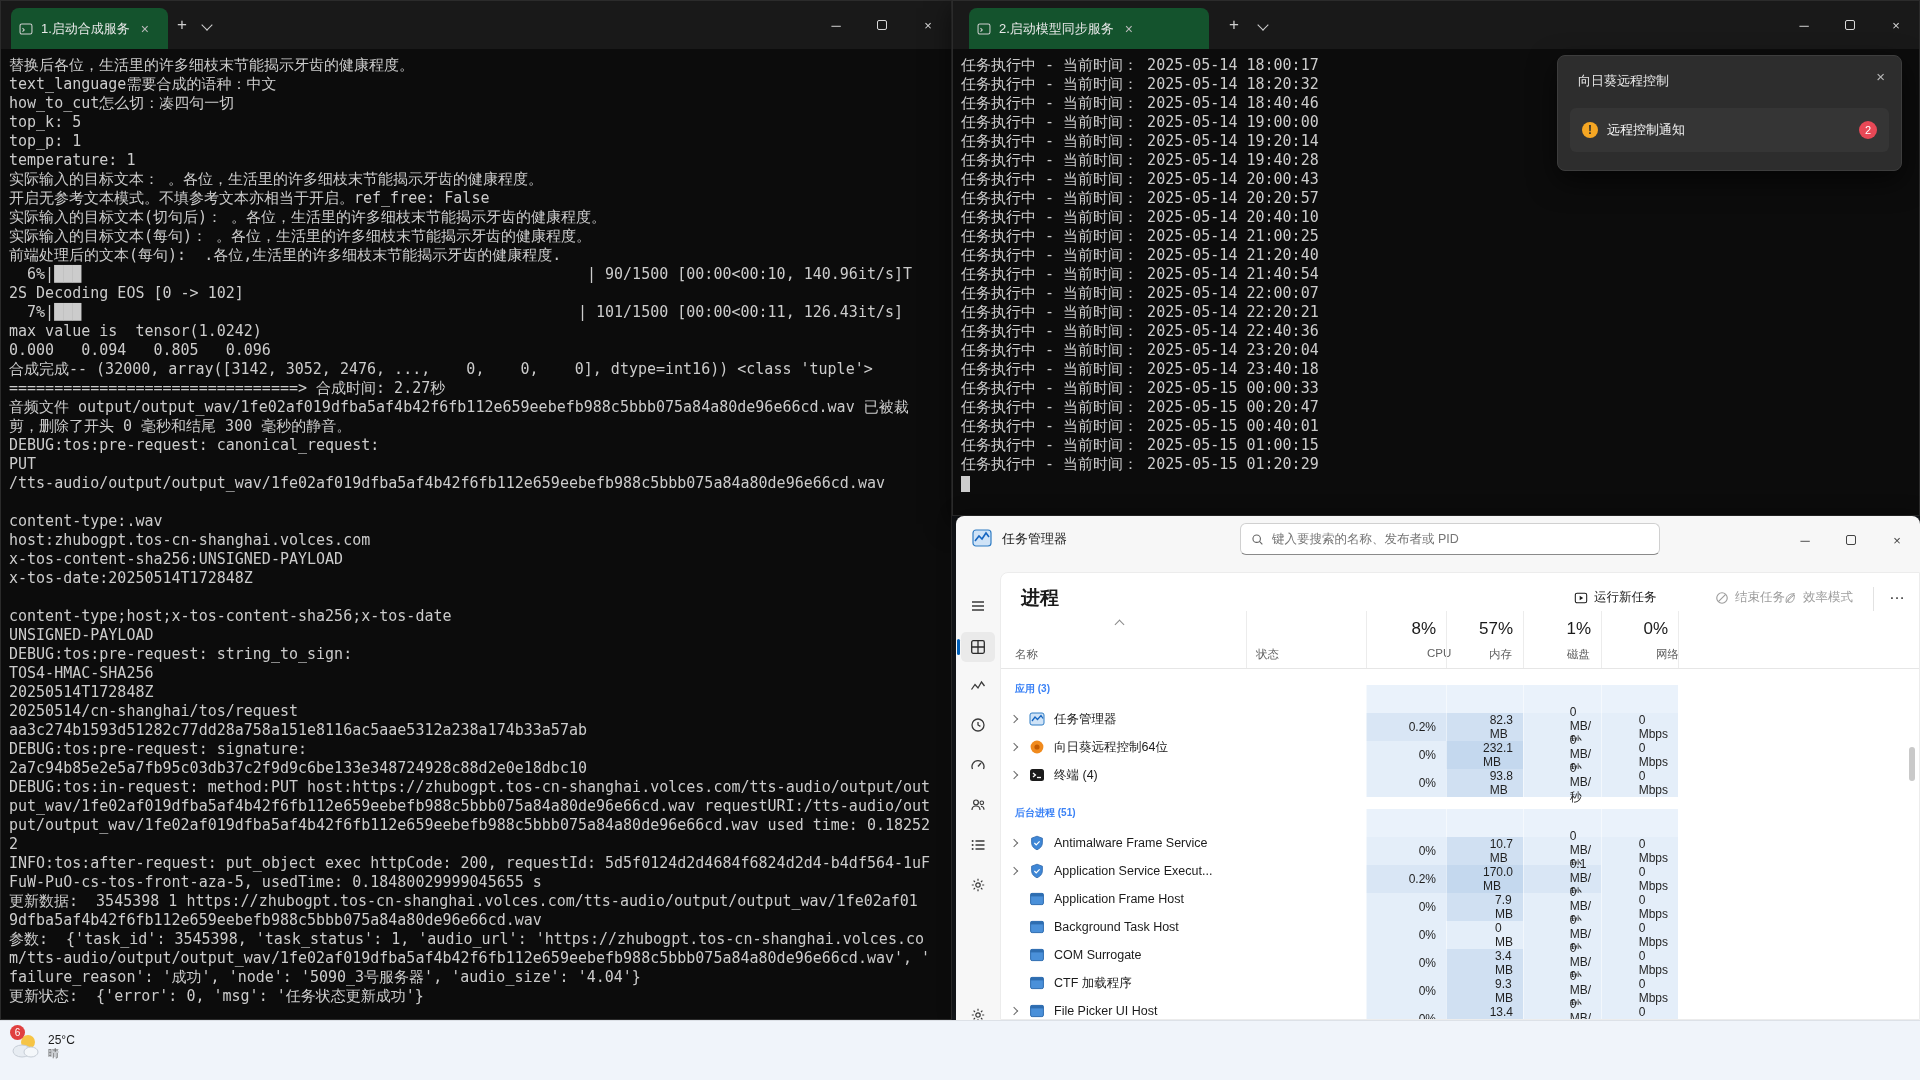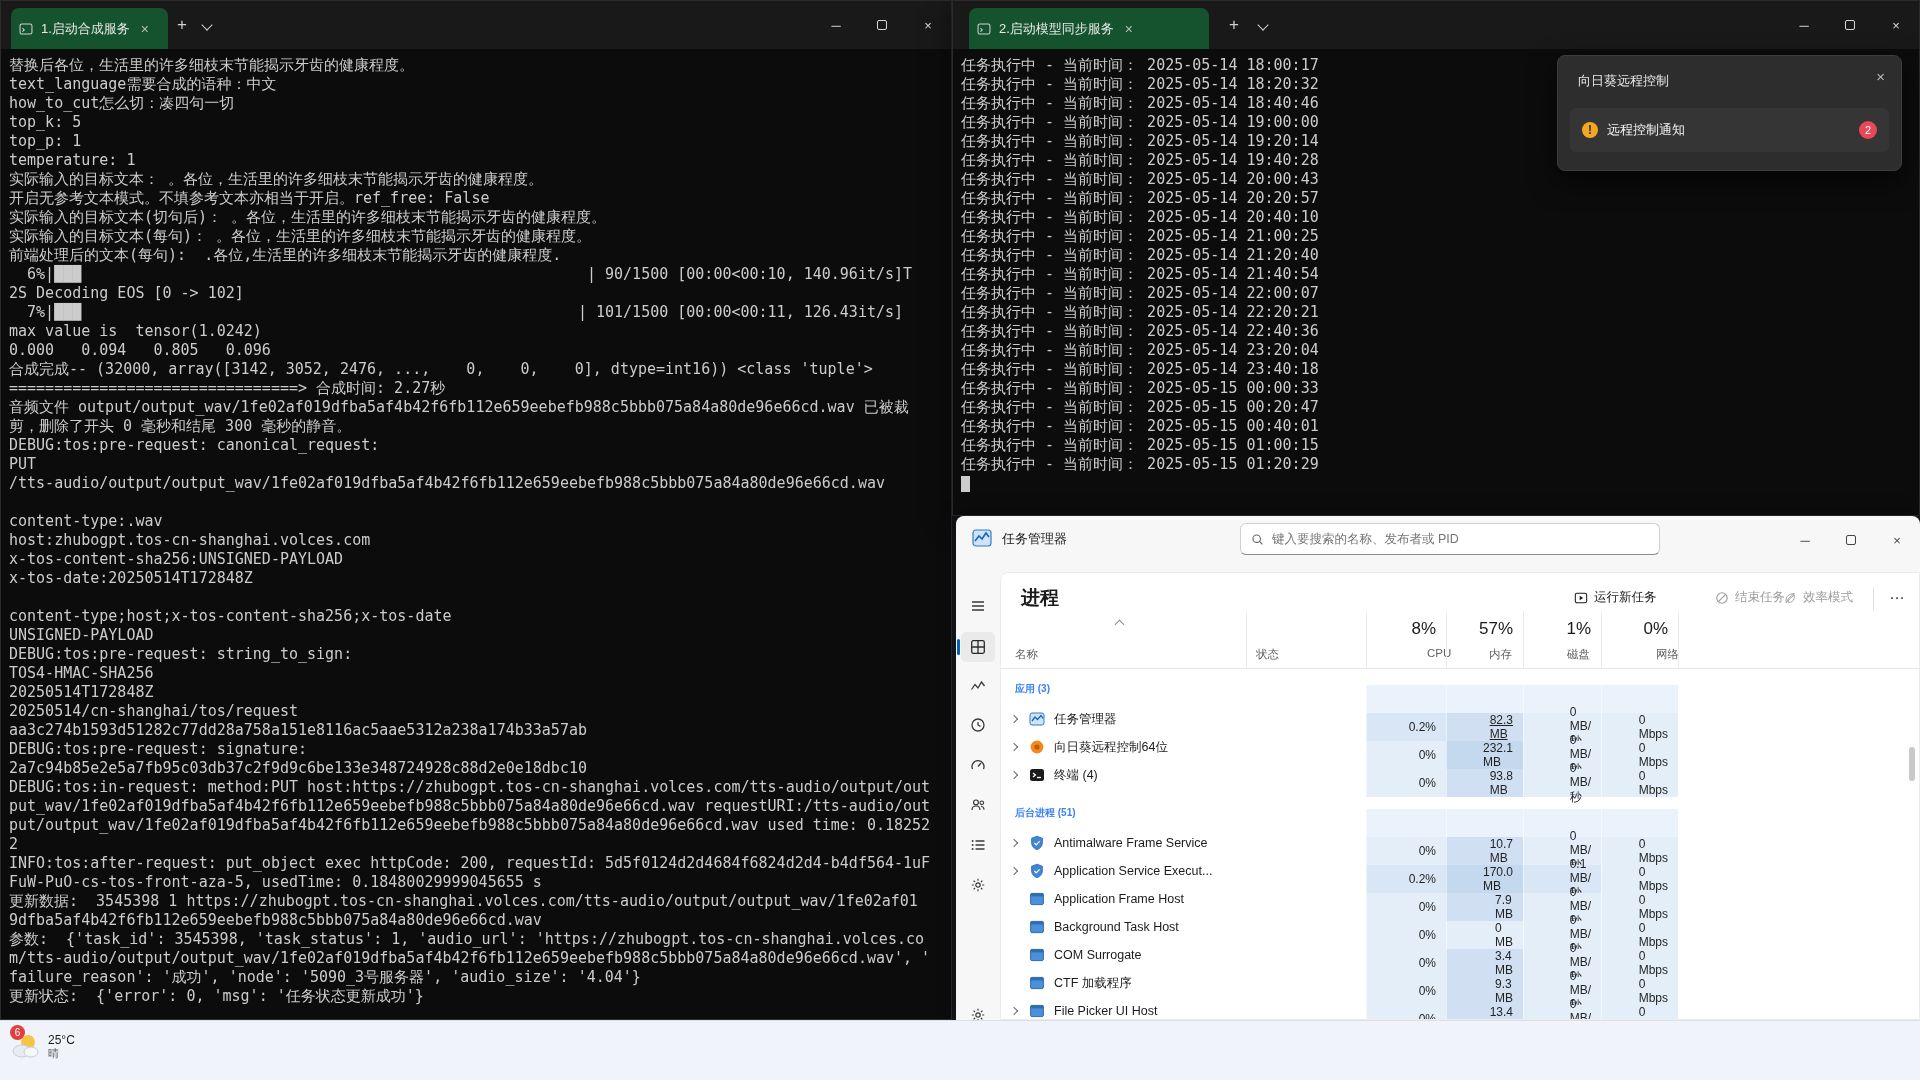--- a/index.html
+++ b/index.html
@@ -407,21 +407,21 @@
          <span class="rowchev "></span>
          <span class="rowico">
                 <svg width="16" height="16" viewBox="0 0 16 16">
                   <rect x="1" y="2" width="14" height="12" rx="2" fill="#cfe3f7" stroke="#2f7cc4"></rect>
                   <path d="M3 10l3-4 2.5 2.5L12 4.5l2 3" fill="none" stroke="#1565c0" stroke-width="1.3"></path>
                 </svg>
               </span>
          <span class="rowname">任务管理器</span>
        </span>
             <span class="cell c1" style="left:365px;width:80px;">0.2%</span>
-            <span class="cell c2" style="left:445px;width:77px;text-decoration:underline;">82.3 MB</span>
+            <span class="cell c2" style="left:445px;width:77px;">82.3 MB</span>
             <span class="cell c0" style="left:522px;width:78px;">0 MB/秒</span>
             <span class="cell c0" style="left:600px;width:77px;">0 Mbps</span>
           </div>
           <div class="trow" style="top: 64px;">
             <span class="namecell">
          <span class="rowchev "></span>
          <span class="rowico">
                 <svg width="16" height="16" viewBox="0 0 16 16">
                   <circle cx="8" cy="8" r="6.4" fill="#f08a1d"></circle>
                   <circle cx="8" cy="8" r="2.6" fill="#c25a00"></circle>

